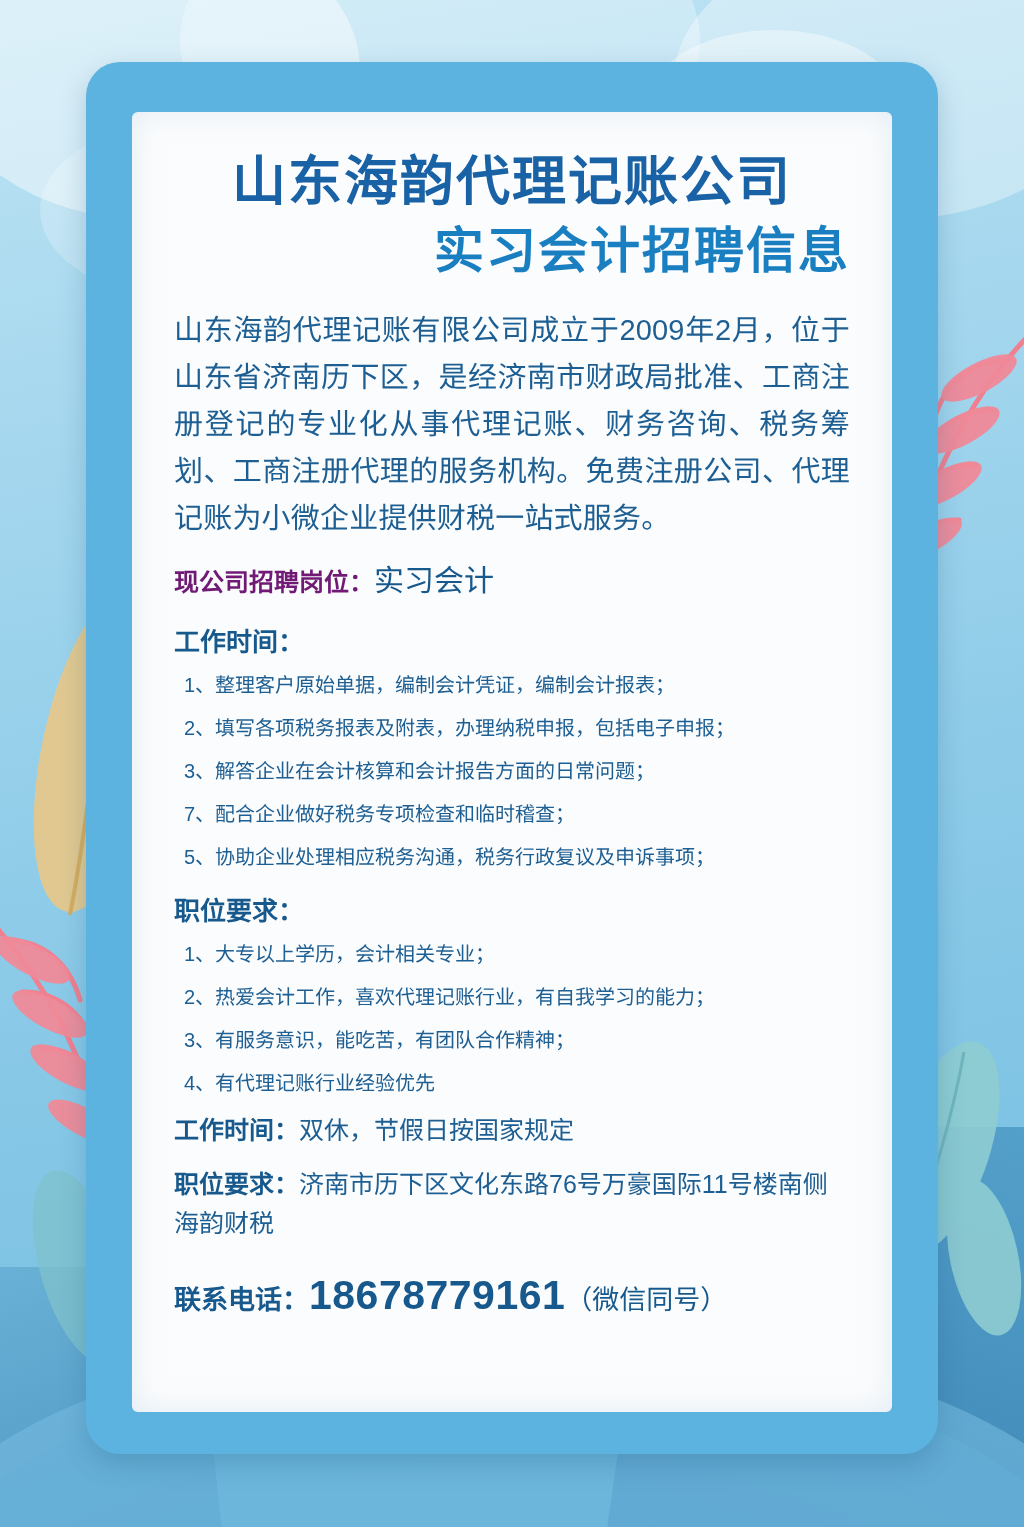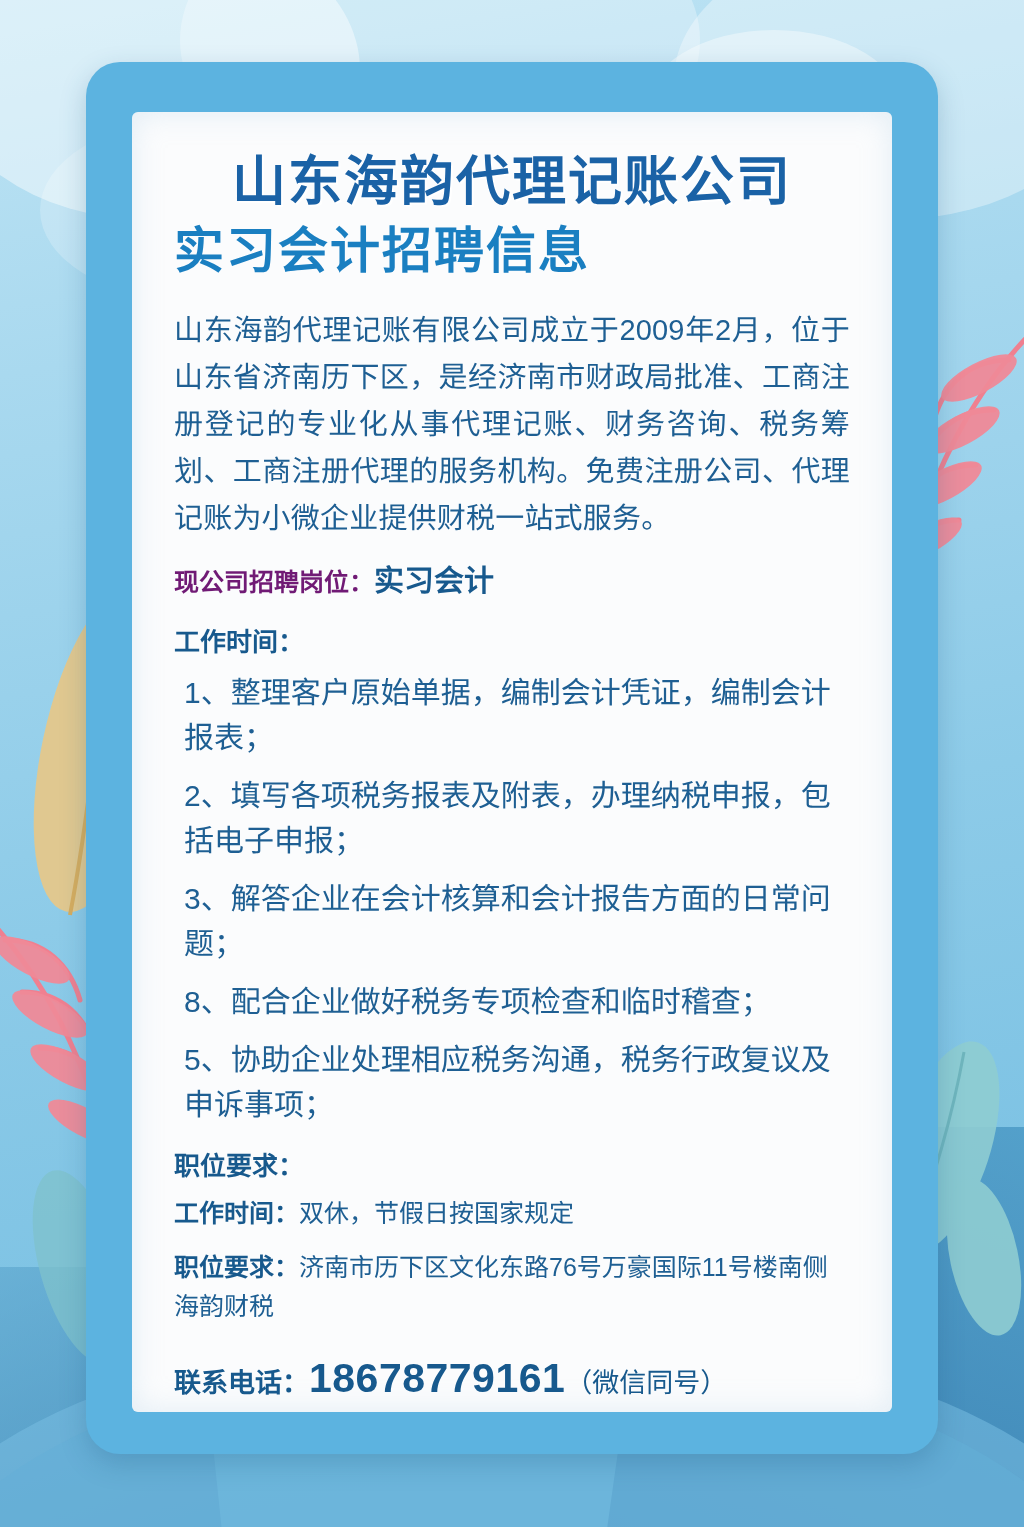--- a/index.html
+++ b/index.html
@@ -101,21 +101,21 @@
     font-size: 54px;
     font-weight: bold;
     color: #1a62a6;
     letter-spacing: 2px;
     line-height: 1.2;
     text-shadow: 2px 2px 0 rgba(255,255,255,0.9);
     margin: 0 0 6px 0;
     font-family: "DejaVu Sans", "Liberation Sans", sans-serif;
   }
   .title-2 {
-    text-align: left;
+    text-align: right;
     font-size: 50px;
     font-weight: bold;
     color: #1a7fc1;
     letter-spacing: 2px;
     line-height: 1.2;
     margin: 0 0 26px 0;
     font-family: "DejaVu Sans", "Liberation Sans", sans-serif;
   }
 
   .intro {
@@ -131,39 +131,39 @@
     font-size: 25px;
     color: #1e5f93;
     margin: 0 0 14px 0;
     line-height: 1.5;
   }
   .row-inline .lbl {
     font-weight: bold;
     color: #701a75;
   }
   .row-inline .big-val {
-    font-weight: bold;
+    font-weight: normal;
     font-size: 30px;
     color: #17598d;
   }
 
   .section-head {
     font-size: 26px;
     font-weight: bold;
     color: #17598d;
     margin: 18px 0 12px 0;
   }
 
   ul.plain {
     list-style: none;
     margin: 0 0 0 0;
     padding: 0;
   }
   ul.plain li {
-    font-size: 30px;
+    font-size: 20px;
     color: #1e5f93;
     line-height: 1.5;
     margin: 0 0 13px 0;
     padding-left: 10px;
   }
 
   .kv {
     font-size: 25px;
     color: #1e5f93;
     margin: 0 0 16px 0;
@@ -269,25 +269,31 @@
 
         <p class="row-inline">
           <span class="lbl">现公司招聘岗位：</span><span class="big-val">实习会计</span>
         </p>
 
         <div class="section-head">工作时间：</div>
         <ul class="plain">
           <li>1、整理客户原始单据，编制会计凭证，编制会计报表；</li>
           <li>2、填写各项税务报表及附表，办理纳税申报，包括电子申报；</li>
           <li>3、解答企业在会计核算和会计报告方面的日常问题；</li>
-          <li>8、配合企业做好税务专项检查和临时稽查；</li>
+          <li>7、配合企业做好税务专项检查和临时稽查；</li>
           <li>5、协助企业处理相应税务沟通，税务行政复议及申诉事项；</li>
         </ul>
 
         <div class="section-head">职位要求：</div>
+        <ul class="plain">
+          <li>1、大专以上学历，会计相关专业；</li>
+          <li>2、热爱会计工作，喜欢代理记账行业，有自我学习的能力；</li>
+          <li>3、有服务意识，能吃苦，有团队合作精神；</li>
+          <li>4、有代理记账行业经验优先</li>
+        </ul>
 
 
         <p class="kv">
           <span class="lbl">工作时间：</span><span>双休，节假日按国家规定</span>
         </p>
 
         <p class="kv">
           <span class="lbl">职位要求：</span><span>济南市历下区文化东路76号万豪国际11号楼南侧海韵财税</span>
         </p>
 

